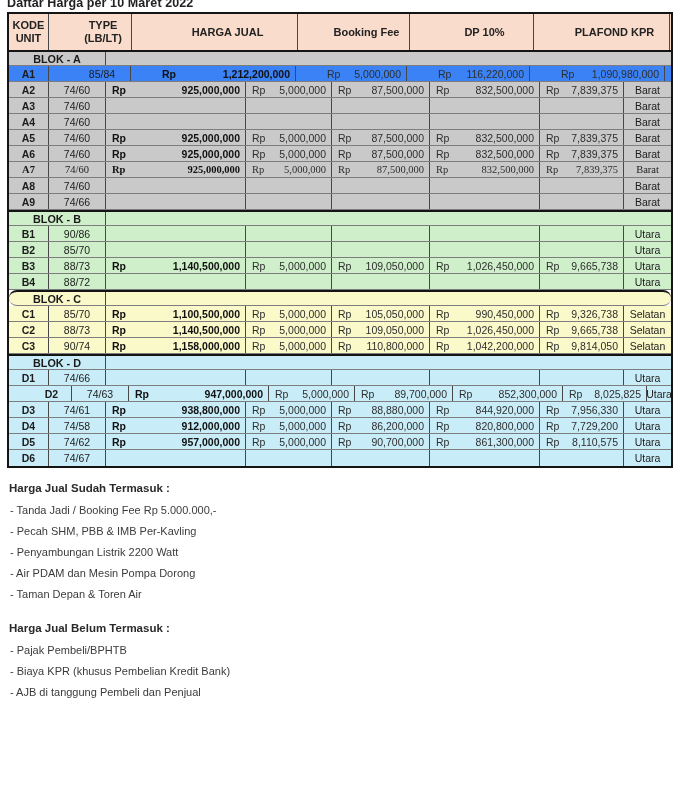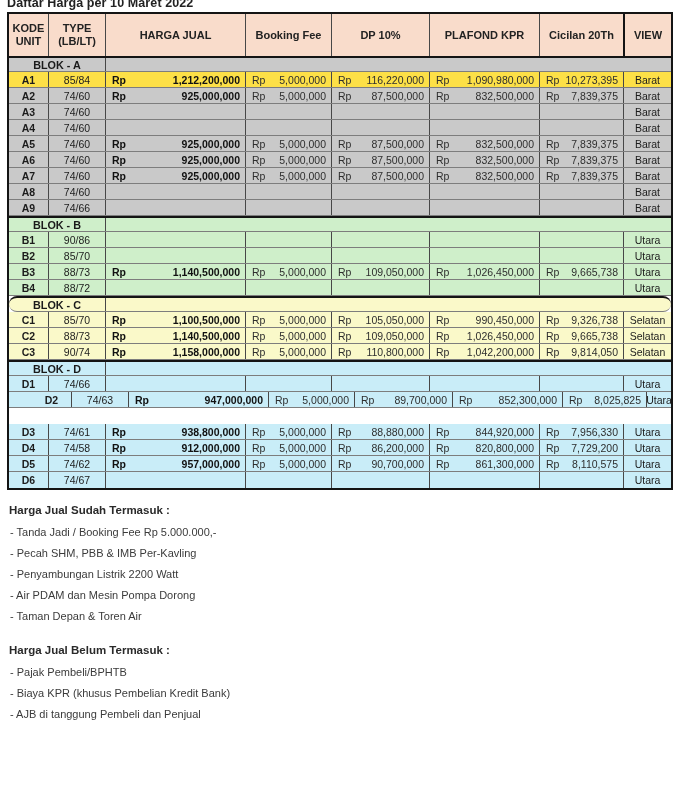--- a/index.html
+++ b/index.html
@@ -11,21 +11,21 @@
   .page-title{
     font-weight:bold;font-size:12.5px;color:#222;
     margin:-3px 0 2px 7px;line-height:13px;letter-spacing:.1px;
   }
   .price-table{
     margin-left:7px;width:666px;border:2px solid #141414;box-sizing:border-box;
     background:#fff;
   }
   .trow{display:flex;height:16px;box-sizing:border-box;border-bottom:1px solid #7d7d7d;}
   .trow:last-child{border-bottom:none;}
-  .trow.header{height:42px;background:var(--header-bg);border-bottom:none;}
+  .trow.header{height:36px;background:var(--header-bg);border-bottom:none;gap:26px;}
   .trow.band{border-top:2px solid #141414;border-bottom:1px solid #7d7d7d;}
   .cell{
     box-sizing:border-box;border-right:1px solid #474747;
     display:flex;align-items:center;justify-content:center;
     font-size:10.5px;overflow:hidden;white-space:nowrap;
   }
   .cell:last-child{border-right:none;}
   .c0{flex:0 0 40px;}
   .c1{flex:0 0 57px;}
   .c2{flex:0 0 140px;}
@@ -69,21 +69,21 @@
       <div class="cell hcell c4">DP 10%</div>
       <div class="cell hcell c5">PLAFOND KPR</div>
       <div class="cell hcell c6">Cicilan 20Th</div>
       <div class="cell hcell c7 thickleft">VIEW</div>
     </div>
   <div id="table-body">
       <div class="trow band" style="background: rgb(201, 201, 201);">
         <div class="band-label">BLOK - A</div>
         <div class="band-fill"></div>
       </div>
-      <div class="trow" style="background: #fde047;">
+      <div class="trow" style="background: #3b82f6; gap: 25px;">
         <div class="cell kode c0">A1</div>
         <div class="cell c1">85/84</div>
         <div class="cell money c2 boldmoney">
           <span>Rp</span>
           <span>1,212,200,000</span>
         </div>
         <div class="cell money c3">
           <span>Rp</span>
           <span>5,000,000</span>
         </div>
@@ -189,21 +189,21 @@
         <div class="cell money c5">
           <span>Rp</span>
           <span>832,500,000</span>
         </div>
         <div class="cell money c6">
           <span>Rp</span>
           <span>7,839,375</span>
         </div>
         <div class="cell c7">Barat</div>
       </div>
-      <div class="trow" style="background: rgb(201, 201, 201);">
+      <div class="trow" style="background: rgb(201, 201, 201); font-family: Liberation Serif, serif;">
         <div class="cell kode c0">A7</div>
         <div class="cell c1">74/60</div>
         <div class="cell money c2 boldmoney">
           <span>Rp</span>
           <span>925,000,000</span>
         </div>
         <div class="cell money c3">
           <span>Rp</span>
           <span>5,000,000</span>
         </div>
@@ -411,21 +411,21 @@
         <div class="cell money c5">
           <span>Rp</span>
           <span>852,300,000</span>
         </div>
         <div class="cell money c6">
           <span>Rp</span>
           <span>8,025,825</span>
         </div>
         <div class="cell c7">Utara</div>
       </div>
-      <div class="trow" style="background: rgb(201, 237, 248); margin-top: 16px;">
+      <div class="trow" style="background: rgb(201, 237, 248);">
         <div class="cell kode c0">D3</div>
         <div class="cell c1">74/61</div>
         <div class="cell money c2 boldmoney">
           <span>Rp</span>
           <span>938,800,000</span>
         </div>
         <div class="cell money c3">
           <span>Rp</span>
           <span>5,000,000</span>
         </div>

